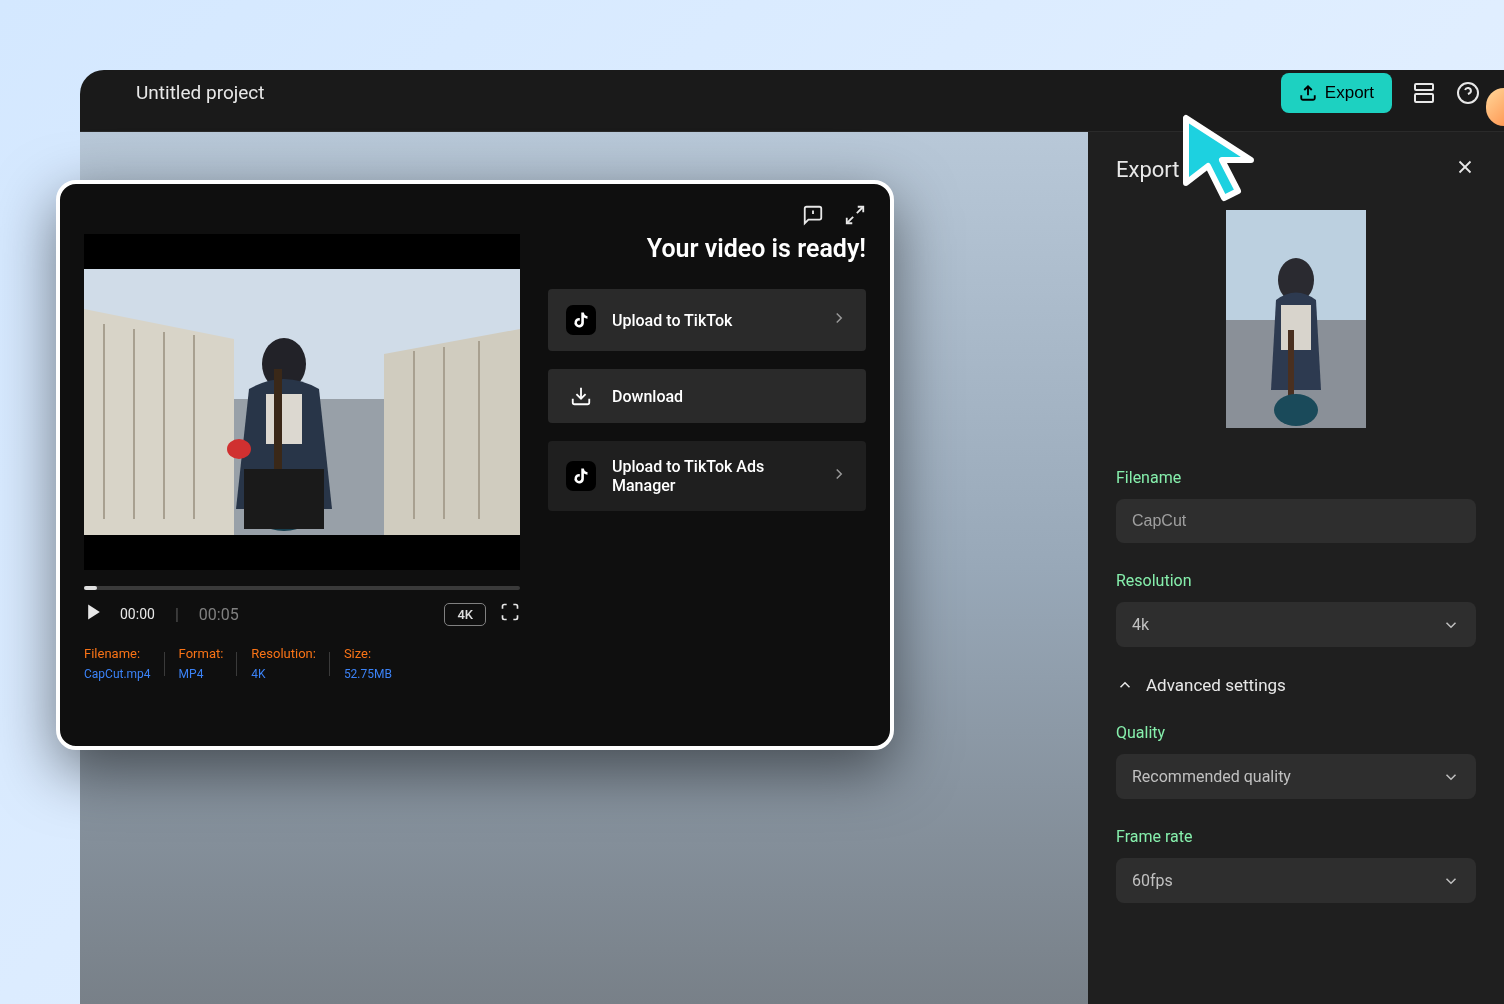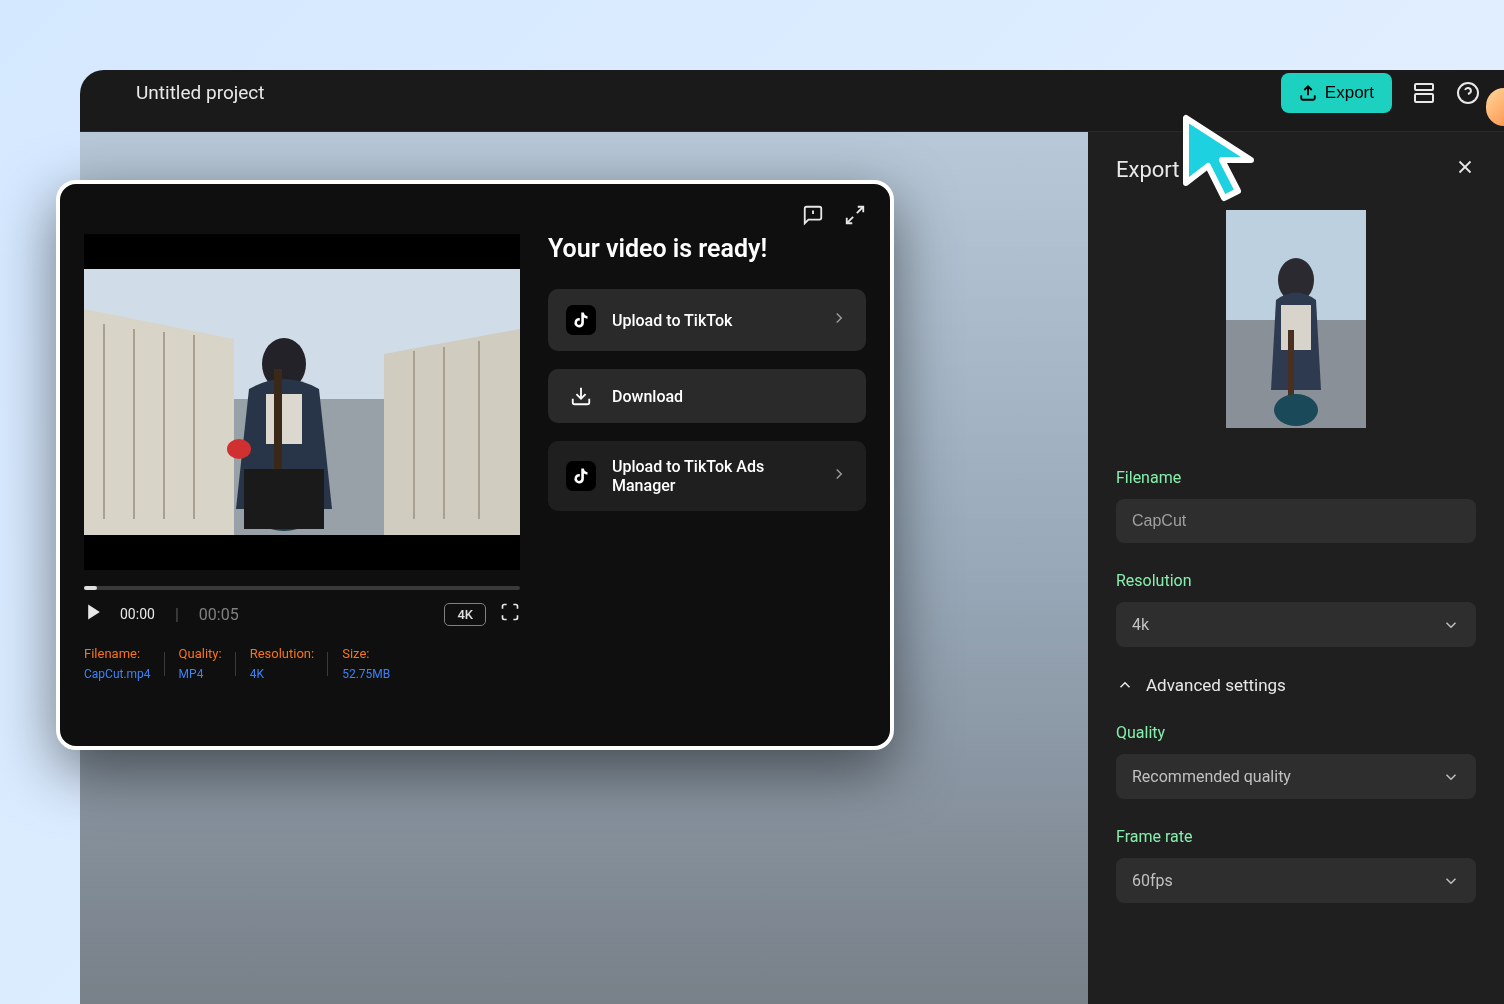--- a/index.html
+++ b/index.html
@@ -281,24 +281,25 @@
       flex: 1;
       display: flex;
       flex-direction: column;
       gap: 18px;
     }
     .ready-title {
       color: #fff;
       font-size: 25px;
       font-weight: 600;
       margin-bottom: 8px;
+      text-align: right;
     }
     .action-btn {
       background: #2a2a2a;
-      border-radius: 10px;
+      border-radius: 4px;
       padding: 16px 18px;
       display: flex;
       align-items: center;
       gap: 16px;
       cursor: pointer;
       color: #fff;
       font-size: 16px;
       font-weight: 500;
     }
     .action-btn:last-of-type {
@@ -500,21 +501,21 @@
             </div>
           </div>
         </div>
 
         <div class="info-row">
           <div class="info-item">
             <span class="info-label">Filename:</span>
             <span class="info-value">CapCut.mp4</span>
           </div>
           <div class="info-item">
-            <span class="info-label">Quality:</span>
+            <span class="info-label">Format:</span>
             <span class="info-value">MP4</span>
           </div>
           <div class="info-item">
             <span class="info-label">Resolution:</span>
             <span class="info-value">4K</span>
           </div>
           <div class="info-item">
             <span class="info-label">Size:</span>
             <span class="info-value">52.75MB</span>
           </div>

